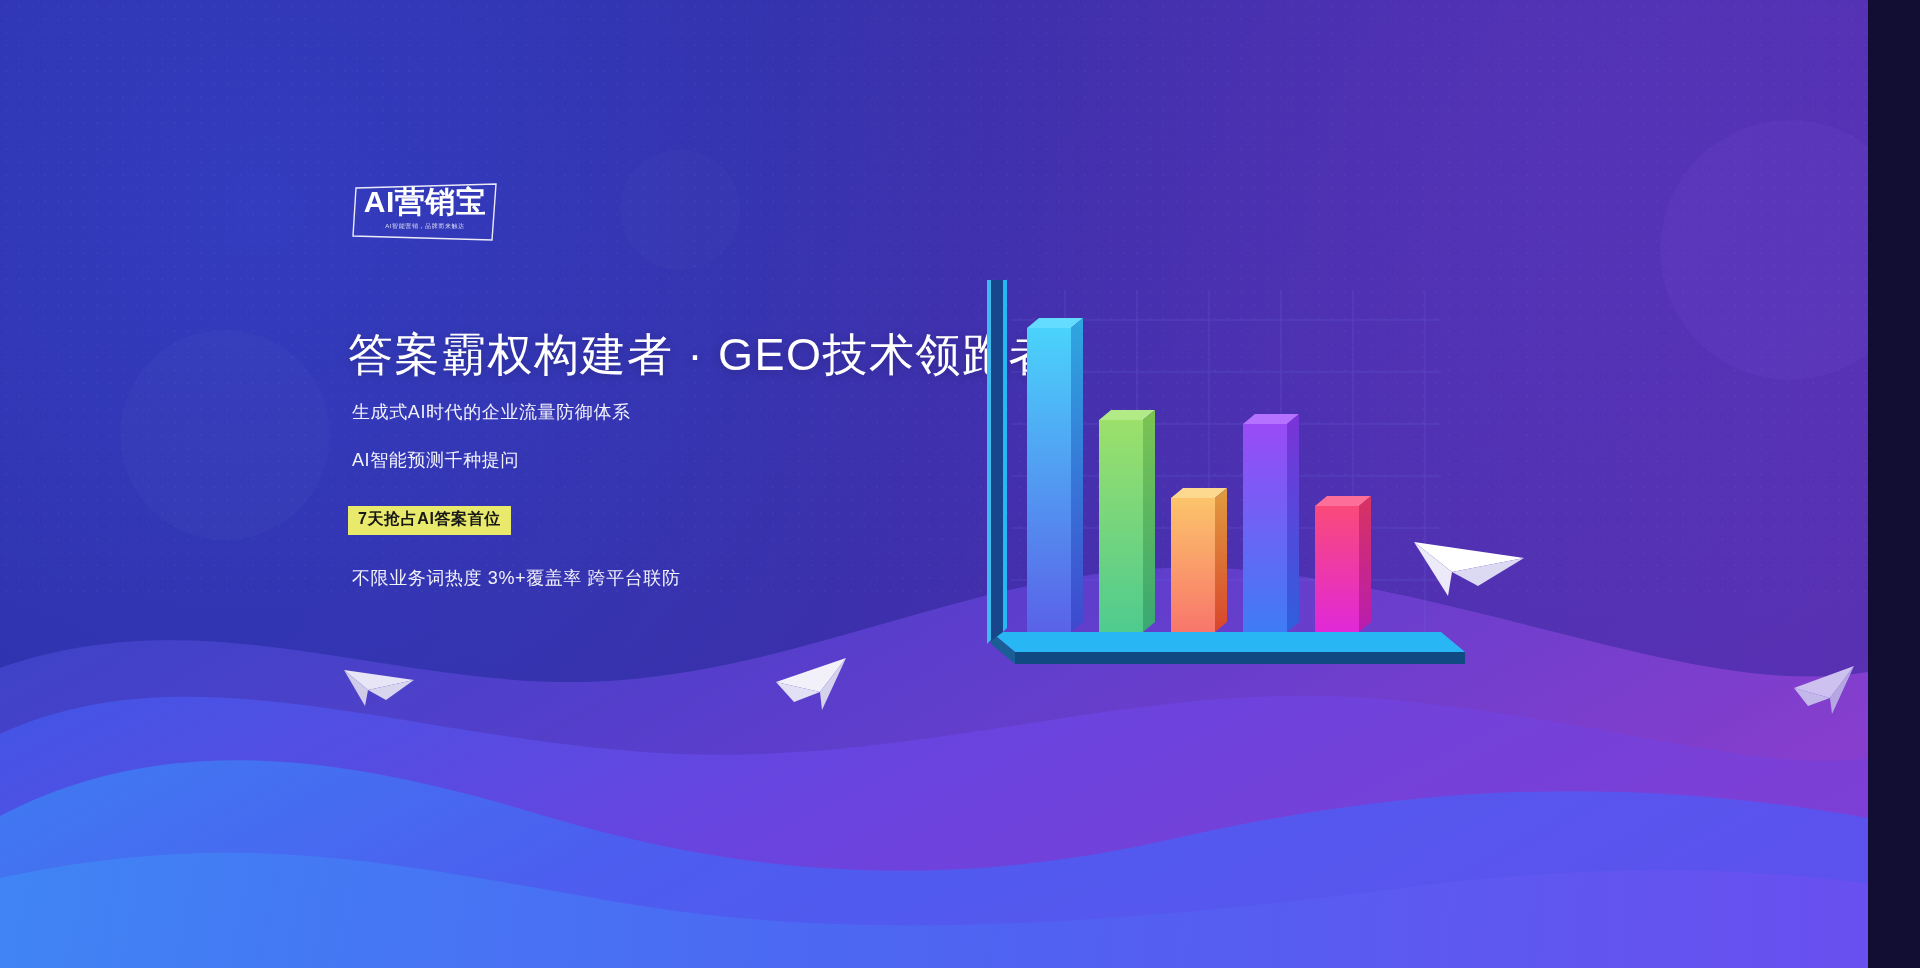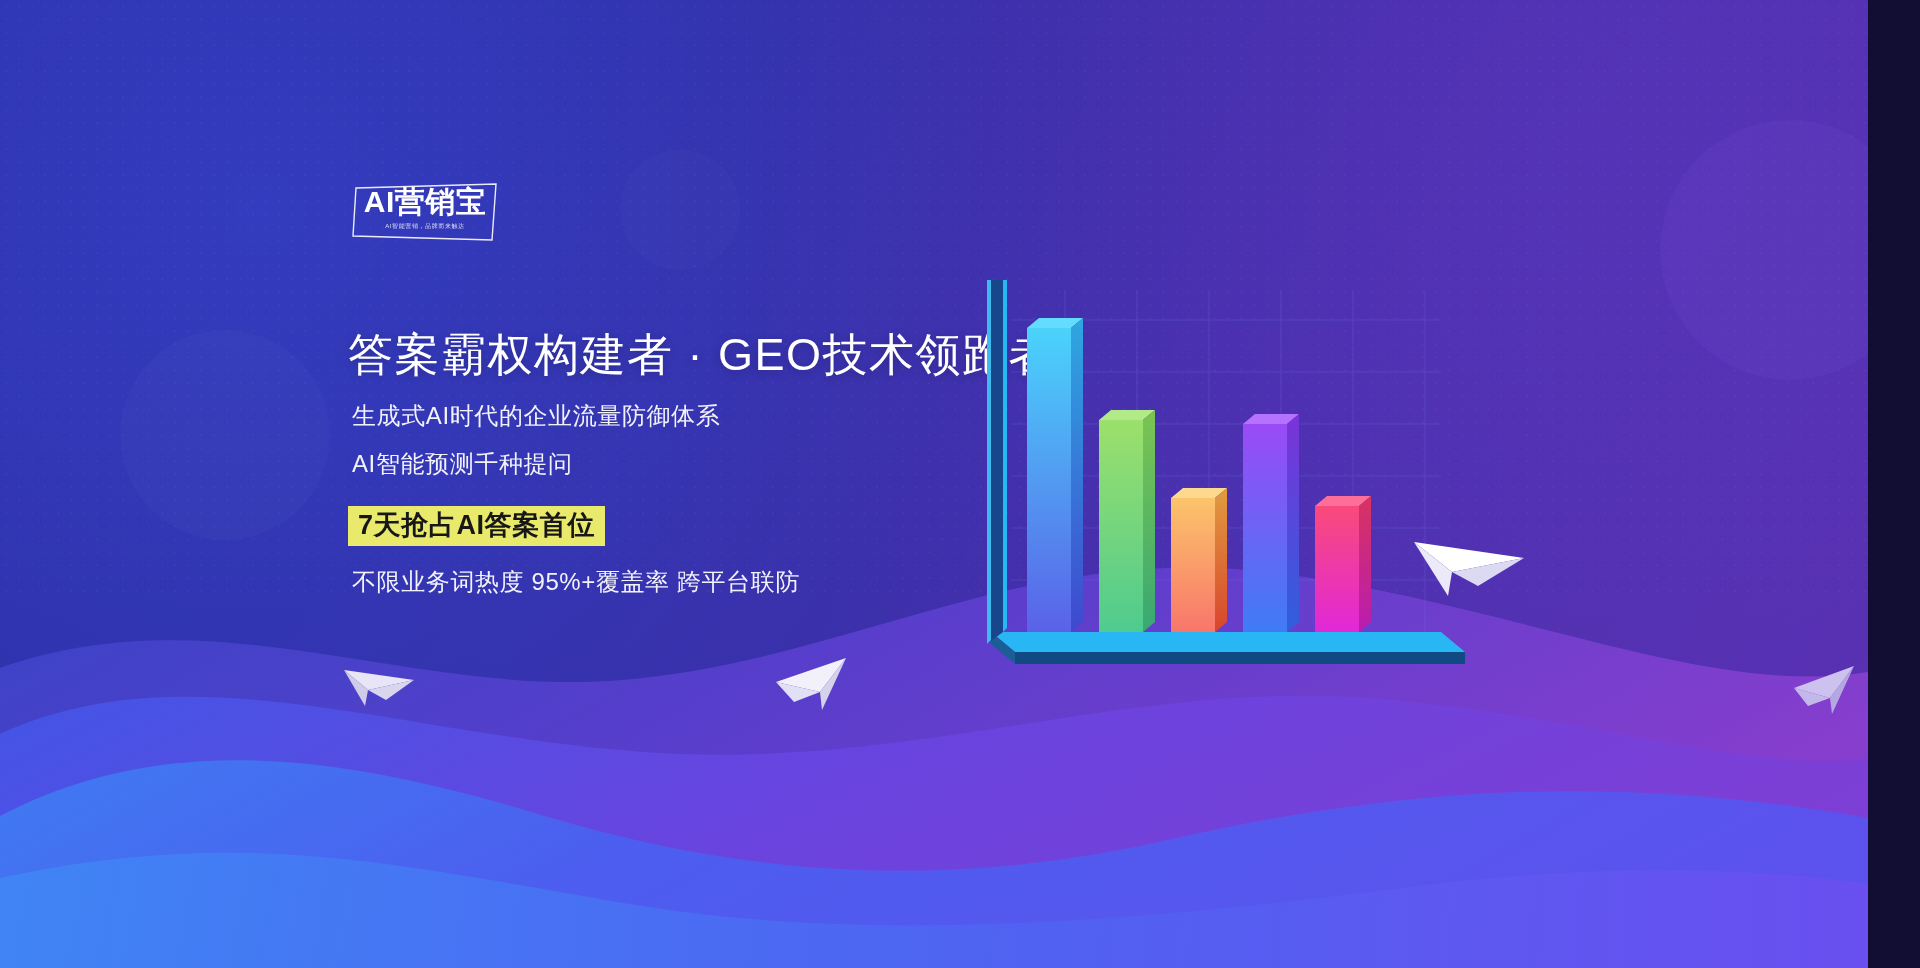--- a/index.html
+++ b/index.html
@@ -51,32 +51,32 @@
   
   .headline{
     position:absolute;left:348px;top:325px;
     color:#ffffff;
     font-size:45px;font-weight:normal;
     letter-spacing:1.5px;white-space:nowrap;
     text-shadow:0 2px 10px rgba(0,0,0,.22);
   }
   .subline{
     position:absolute;left:352px;
-    color:#f2f2fb;font-size:24px;letter-spacing:.6px;white-space:nowrap;
+    color:#f2f2fb;font-size:18px;letter-spacing:.6px;white-space:nowrap;
   }
   .sub1{top:400px;}
   .sub2{top:448px;}
   .sub4{top:566px;}
 
   .highlight-wrap{position:absolute;left:348px;top:506px;}
   .highlight{
     display:inline-block;
     background:#e9e96b;
     color:#171717;
-    font-size:27px;font-weight:bold;
+    font-size:16px;font-weight:bold;
     padding:5px 10px 7px 10px;
     letter-spacing:.6px;white-space:nowrap;
     line-height:1.05;
   }
 
   
   .chart{position:absolute;left:965px;top:280px;width:510px;height:400px;}
   .chart svg{display:block;}
 
   
@@ -143,21 +143,21 @@
 
   <div class="headline">答案霸权构建者 · GEO技术领跑者</div>
 
   <div class="subline sub1">生成式AI时代的企业流量防御体系</div>
   <div class="subline sub2">AI智能预测千种提问</div>
 
   <div class="highlight-wrap">
     <span class="highlight">7天抢占AI答案首位</span>
   </div>
 
-  <div class="subline sub4">不限业务词热度 95%+覆盖率 跨平台联防</div>
+  <div class="subline sub4">不限业务词热度 3%+覆盖率 跨平台联防</div>
 
   <div class="chart">
     <svg width="510" height="400" viewBox="0 0 510 400">
       <defs>
         <linearGradient id="b1f" x1="0" y1="0" x2="0" y2="1">
           <stop offset="0%" stop-color="#4ad3fb"></stop>
             <stop offset="100%" stop-color="#5a62e8"></stop>
         </linearGradient>
         <linearGradient id="b1s" x1="0" y1="0" x2="0" y2="1">
           <stop offset="0%" stop-color="#2ea8e0"></stop>

